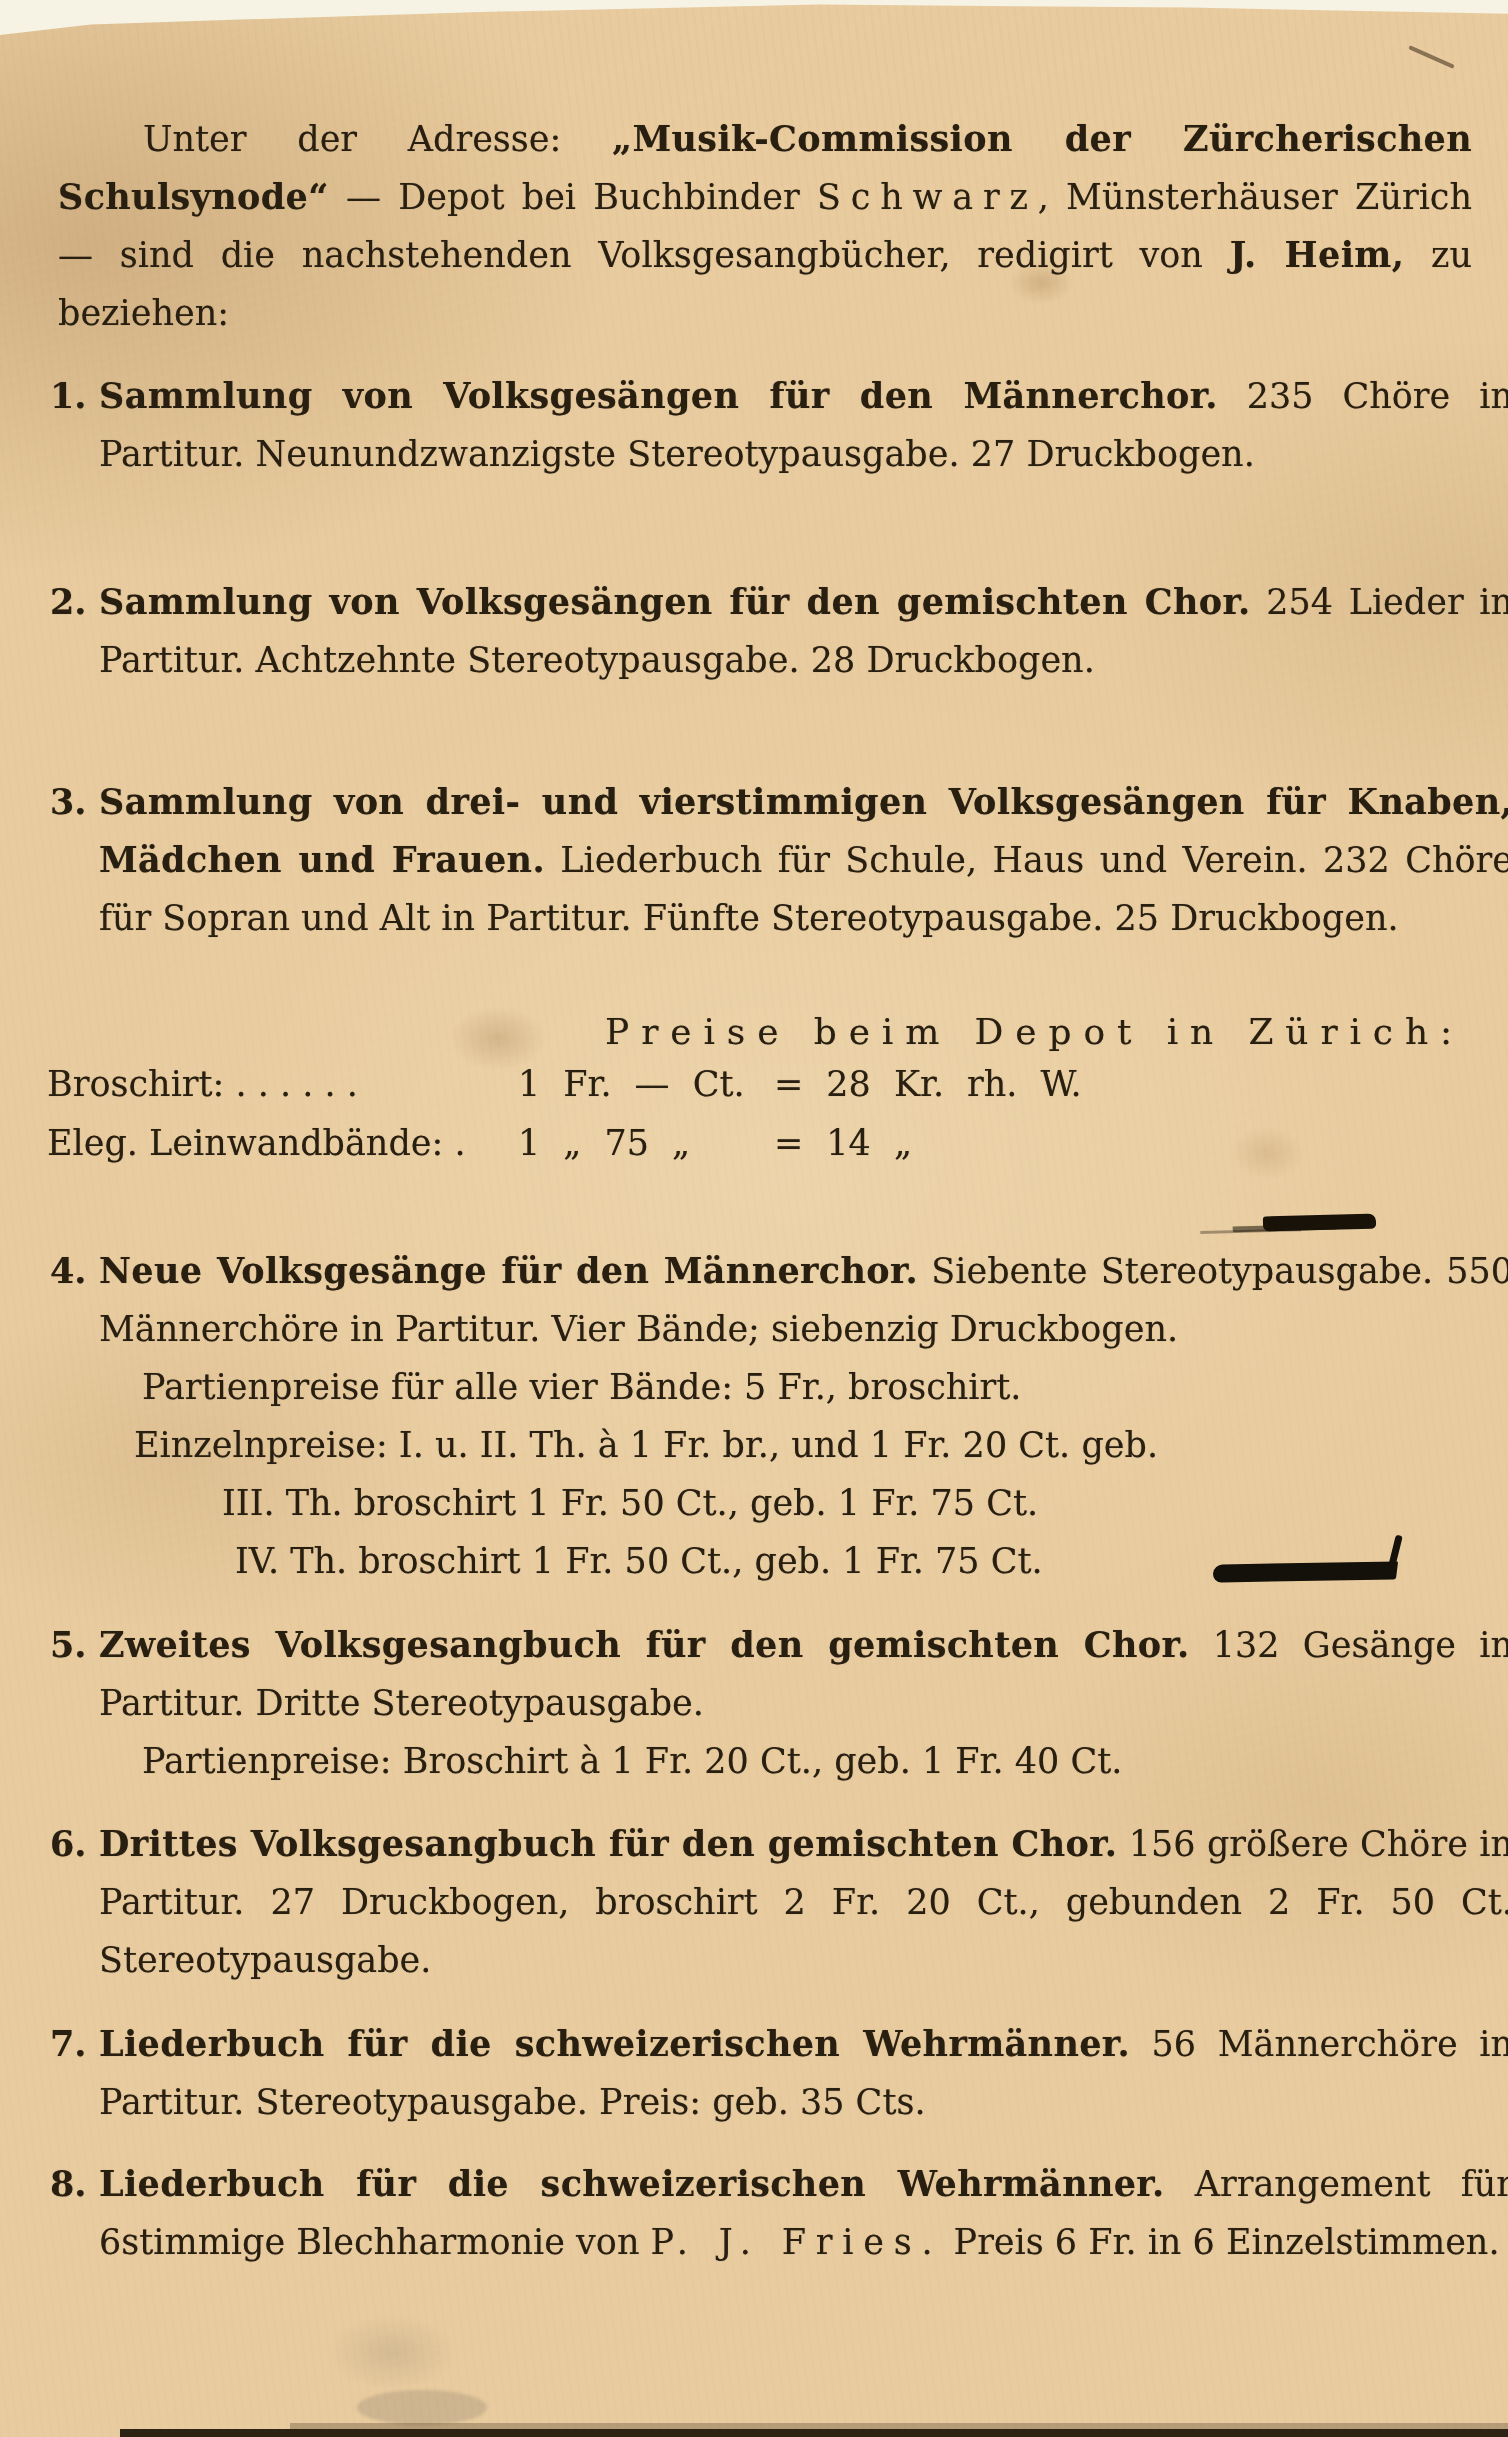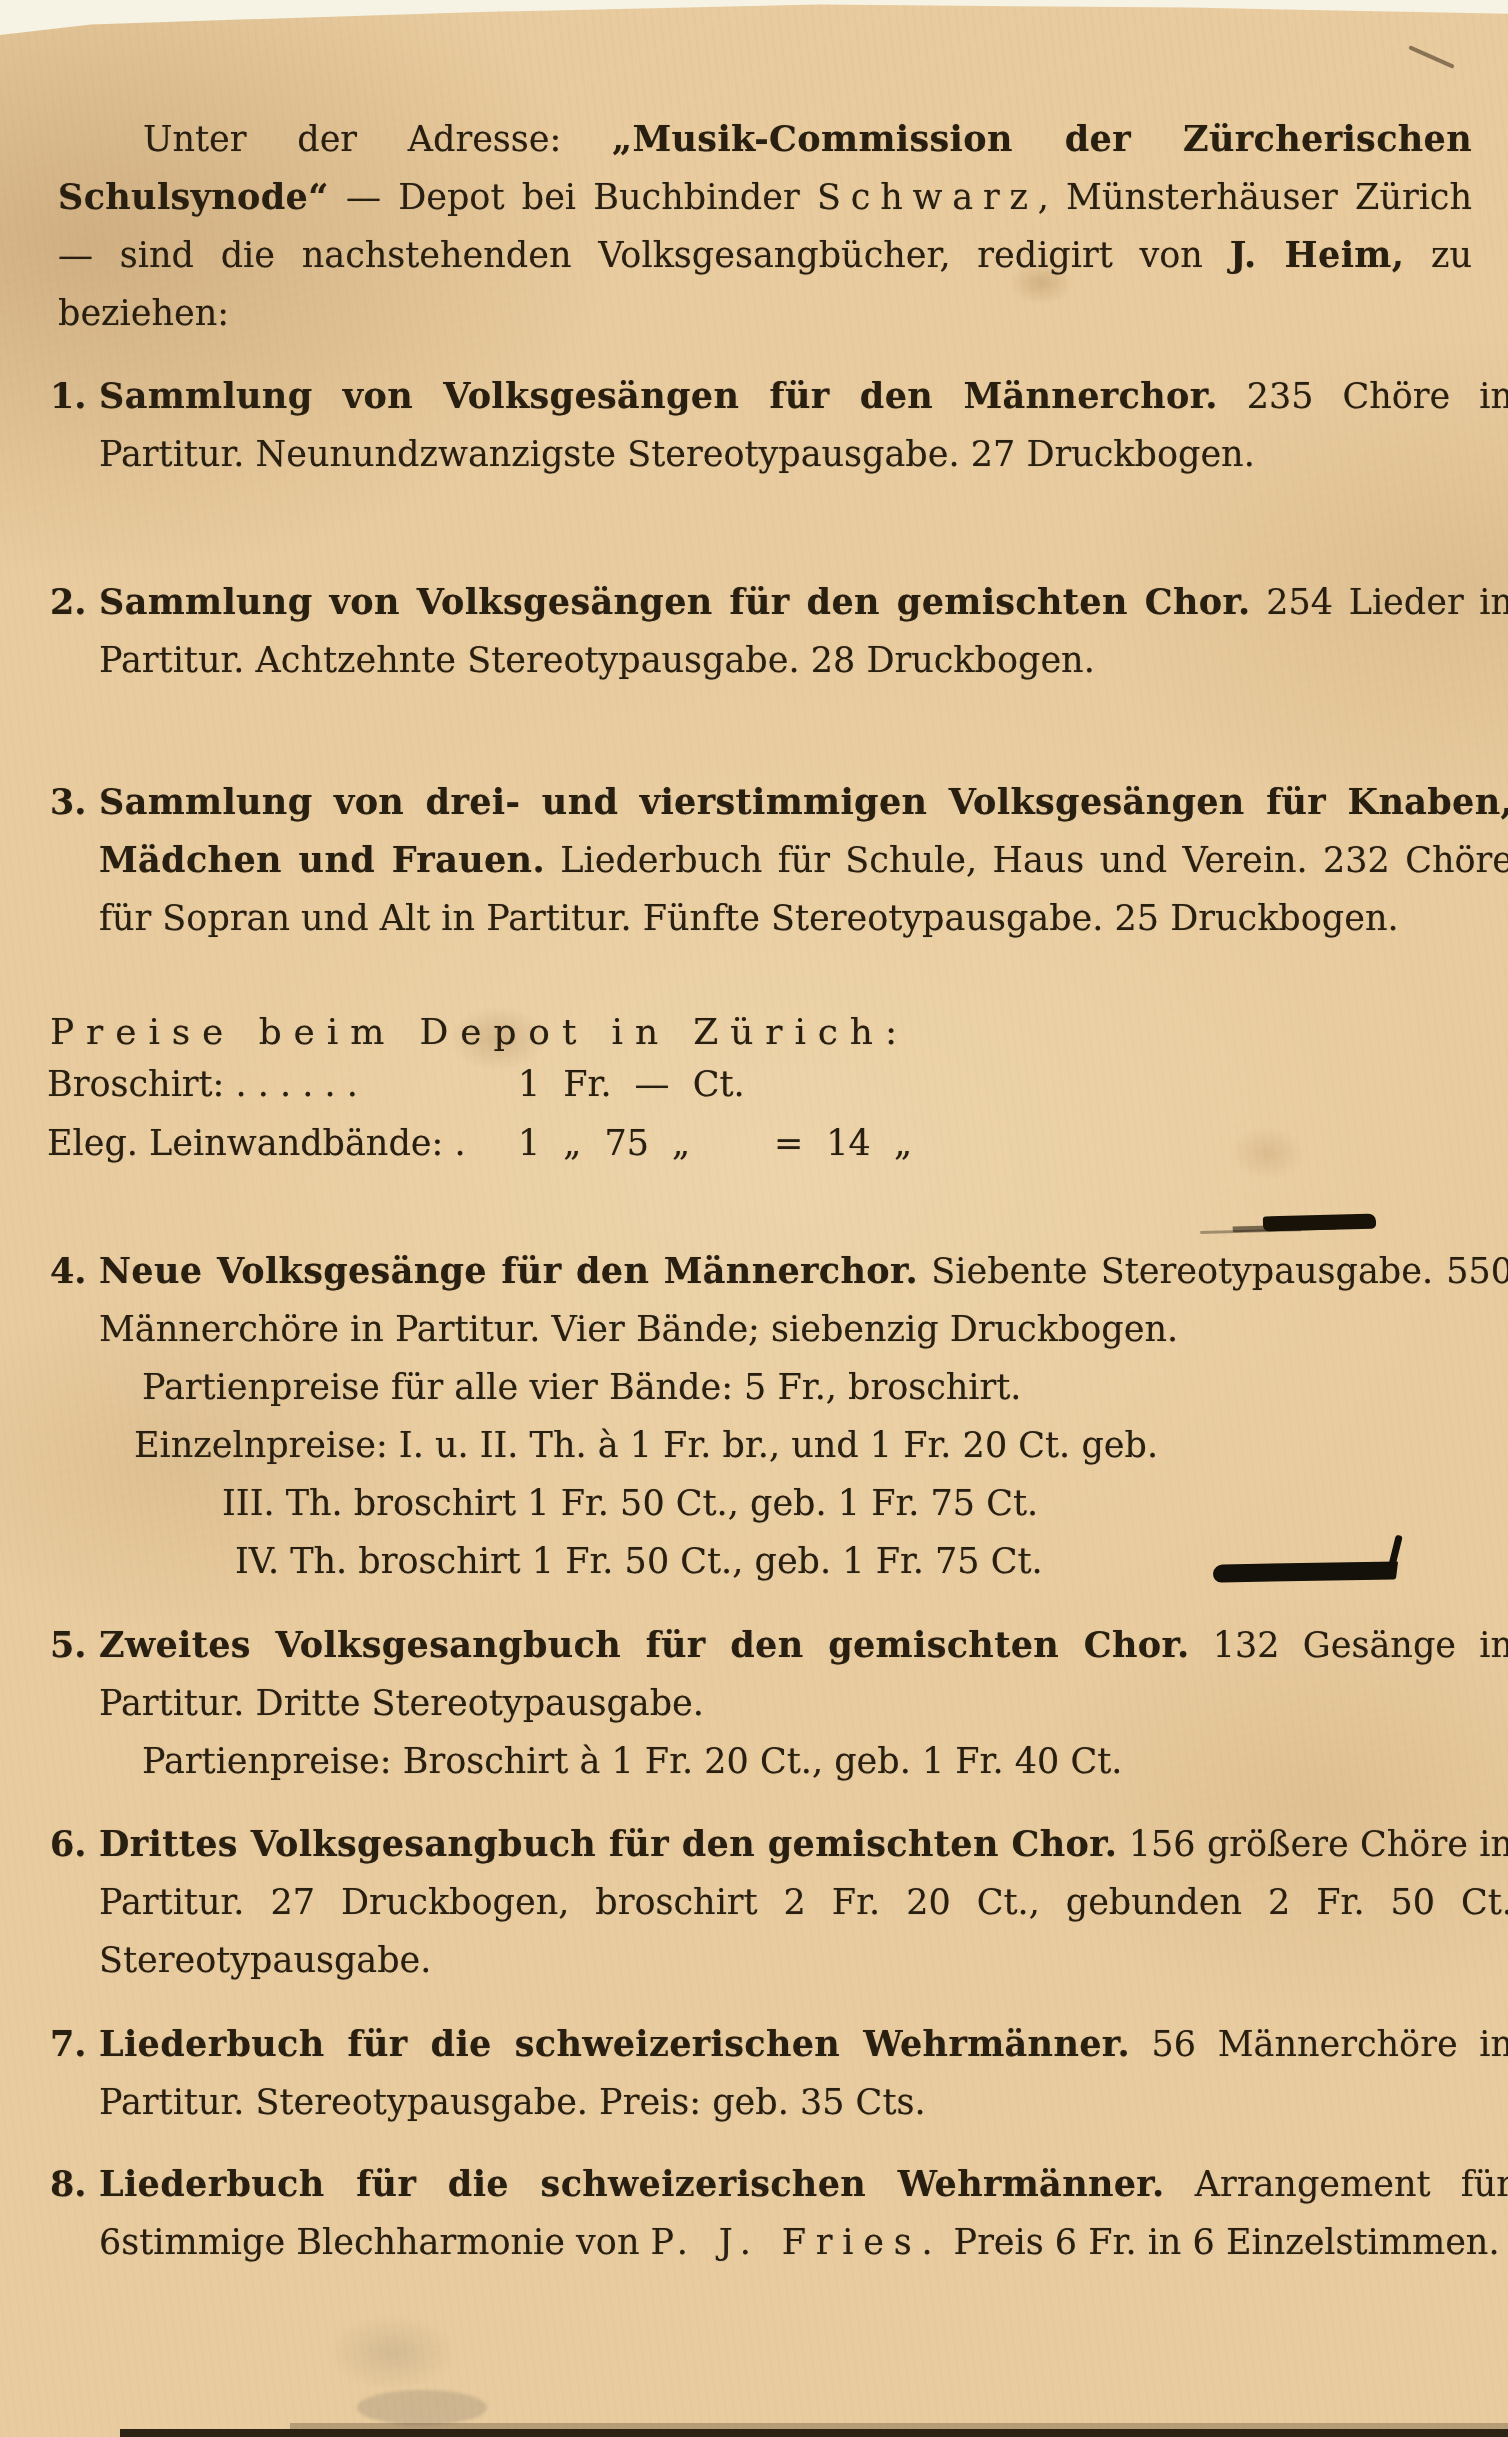--- a/index.html
+++ b/index.html
@@ -37,21 +37,21 @@
   .intro{text-indent:85px;}
   b,.bold{font-weight:700;letter-spacing:.01em;}
   .sp{letter-spacing:.28em;}
   .item{padding-left:49px;}
   .item .num{position:absolute;left:0;font-weight:700;}
   .sub{display:block;}
   .ind1{padding-left:43px;}
   .ind2{padding-left:35px;}
   .ind3{padding-left:123px;}
   .ind4{padding-left:136px;}
-  .heading{position:absolute;left:50px;width:1414px;text-align:left;
+  .heading{position:absolute;left:50px;width:1414px;text-align:right;
     color:#281f11;font-size:36px;line-height:55px;letter-spacing:.33em;
     text-shadow:0 0 0.8px rgba(40,31,17,.45);}
   
   .ptable{position:absolute;left:47px;width:1422px;color:#281f11;font-size:35px;
     text-shadow:0 0 0.8px rgba(40,31,17,.45);}
   .prow{display:grid;grid-template-columns:471px 256px 361px auto;line-height:59px;}
   .prow .c1,.prow .c2,.prow .c3{word-spacing:.34em;}
   
   .artifact{position:absolute;pointer-events:none;}
   .smudge1{left:1263px;top:1215px;width:113px;height:15.2px;background:#181208;
@@ -93,20 +93,21 @@
     <b>Sammlung von drei- und vierstimmigen Volksgesängen für Knaben, Mädchen und Frauen.</b>
     <span>Liederbuch für Schule, Haus und Verein. 232 Chöre für Sopran und Alt in Partitur. Fünfte Stereotypausgabe. 25 Druckbogen.</span>
   </div>
 
   <div class="heading" style="top:1004px;">Preise beim Depot in Zürich:</div>
 
   <div class="ptable" style="top:1055px;">
     <div class="prow">
       <span class="c0">Broschirt:  .  .  .  .  .  .</span>
       <span class="c1">1 Fr. — Ct.</span>
+      <span class="c2">= 28 Kr. rh. W.</span>
     </div>
     <div class="prow">
       <span class="c0">Eleg. Leinwandbände:  .</span>
       <span class="c1">1 „ 75 „</span>
       <span class="c3">= 14 „</span>
     </div>
   </div>
 
   <div class="txtblock justify item" style="top:1242px;">
     <span class="num">4.</span>

